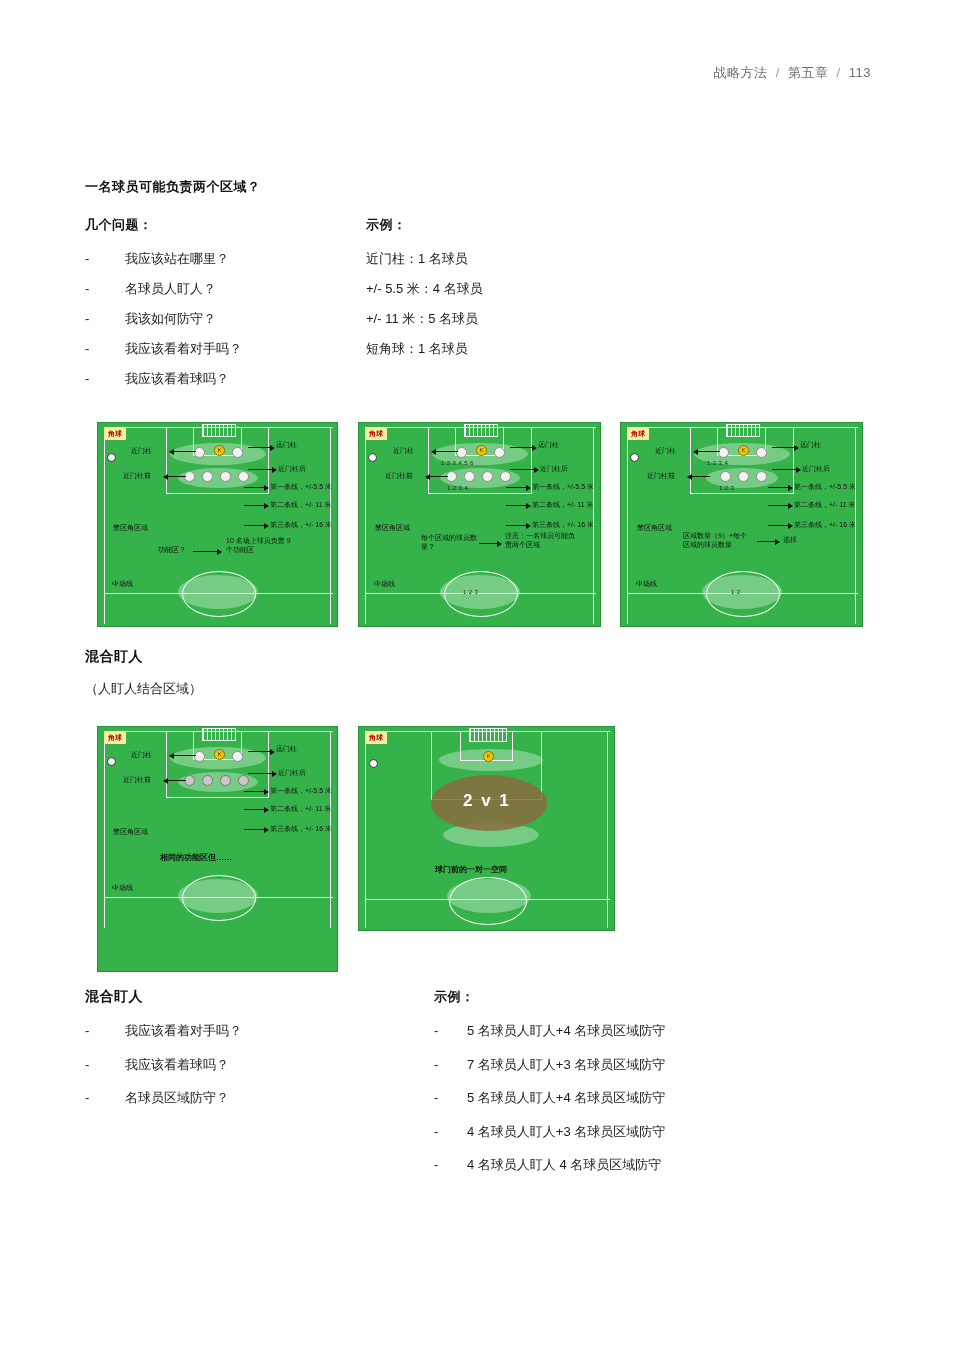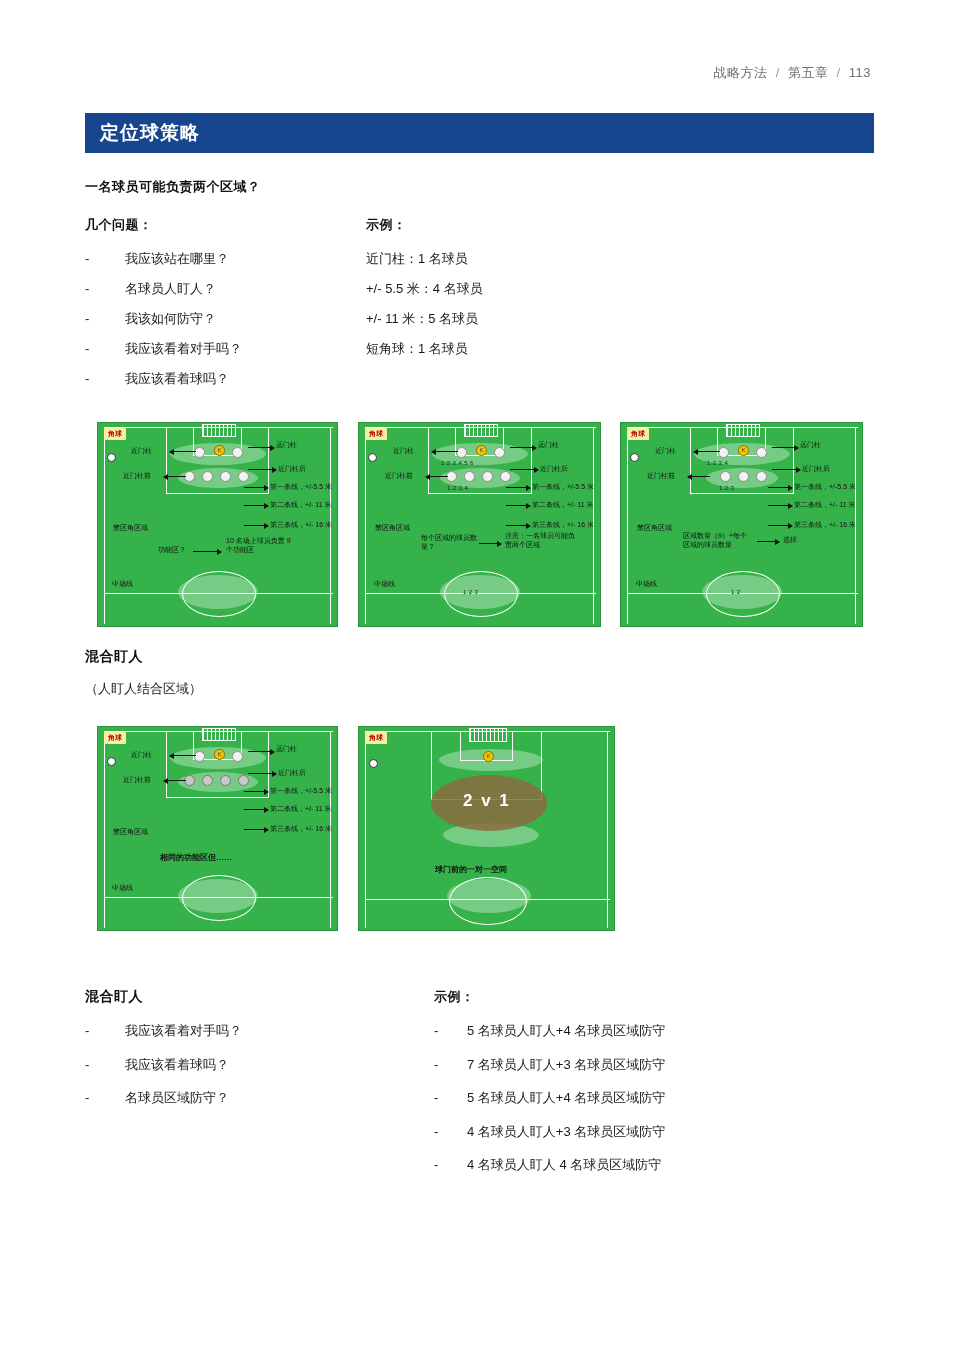--- a/index.html
+++ b/index.html
@@ -213,23 +213,20 @@
 <div class="page">
 
   <div class="breadcrumb">
     <span>战略方法</span>
     <span class="sep">/</span>
     <span>第五章</span>
     <span class="sep">/</span>
     <span class="pg">113</span>
   </div>
 
-  <div class="title-bar">
-    <h1>定位球策略</h1>
-  </div>
 
   <div class="sub-head" style="top:178px;">一名球员可能负责两个区域？</div>
   <div class="col-head" style="left:85px;top:216px;">几个问题：</div>
   <div class="col-head" style="left:366px;top:216px;">示例：</div>
 
   <div class="qlist" style="top:251px;">
     <div class="qitem">
         <span class="dash">-</span>
         <span>我应该站在哪里？</span>
       </div>
@@ -429,21 +426,21 @@
     <div class="arrow" style="left:147px;top:102px;width:24px;"></div>
 
     <div class="box-label" style="left:62px;top:108px;width:70px;">区域数量（9）+每个区域的球员数量</div>
     <div class="arrow" style="left:136px;top:118px;width:22px;"></div>
     <div class="box-label" style="left:162px;top:112px;">选择</div>
   </div>
 
   <div class="sub-head" style="top:648px;font-size:14px;">混合盯人</div>
   <div style="position:absolute;left:85px;top:680px;font-size:13px;color:#1a1a1a;">（人盯人结合区域）</div>
 
-  <div class="diagram" style="left:97px;top:726px;width:241px;height:205px;">
+  <div class="diagram" style="left:97px;top:726px;width:241px;height:246px;">
     <div class="pitch-inner">
       <div class="wline" style="left:6px;top:4px;width:1px;height:197px;"></div>
       <div class="wline" style="right:6px;top:4px;width:1px;height:197px;"></div>
       <div class="wline" style="left:6px;top:4px;width:229px;height:1px;"></div>
       <div class="wline" style="left:68px;top:4px;width:1px;height:66px;"></div>
       <div class="wline" style="left:170px;top:4px;width:1px;height:66px;"></div>
       <div class="wline" style="left:68px;top:70px;width:103px;height:1px;"></div>
       <div class="wline" style="left:95px;top:4px;width:1px;height:28px;"></div>
       <div class="wline" style="left:143px;top:4px;width:1px;height:28px;"></div>
       <div class="wline" style="left:95px;top:32px;width:49px;height:1px;"></div>

